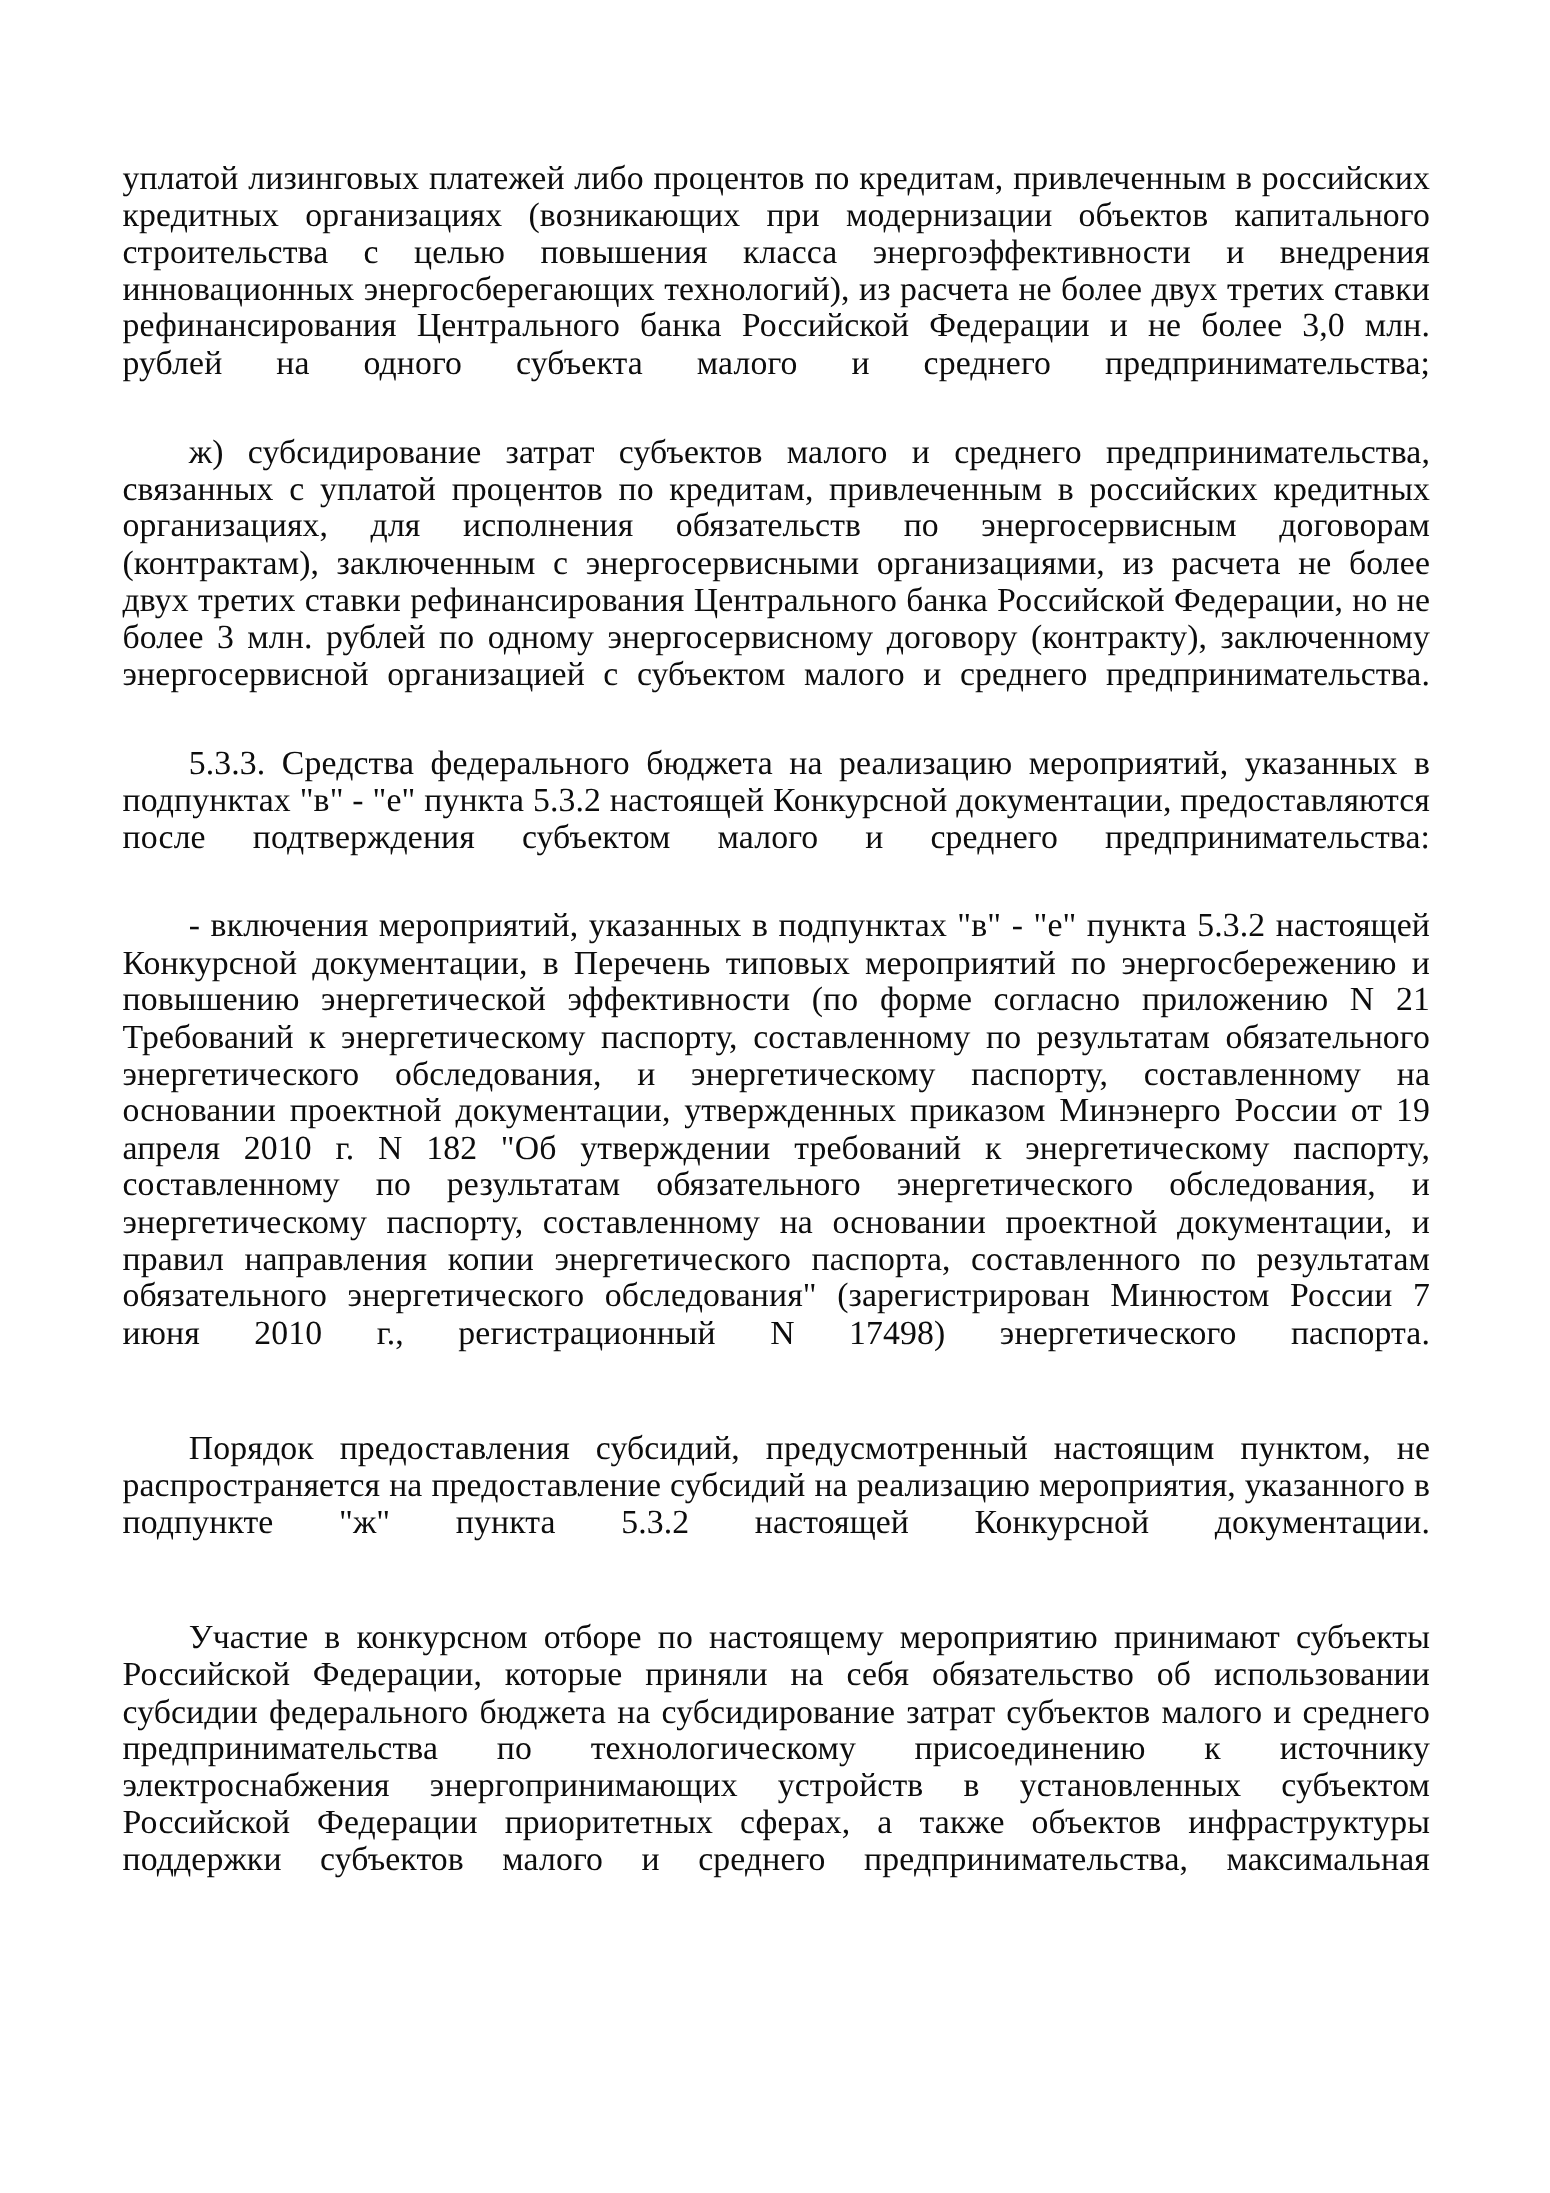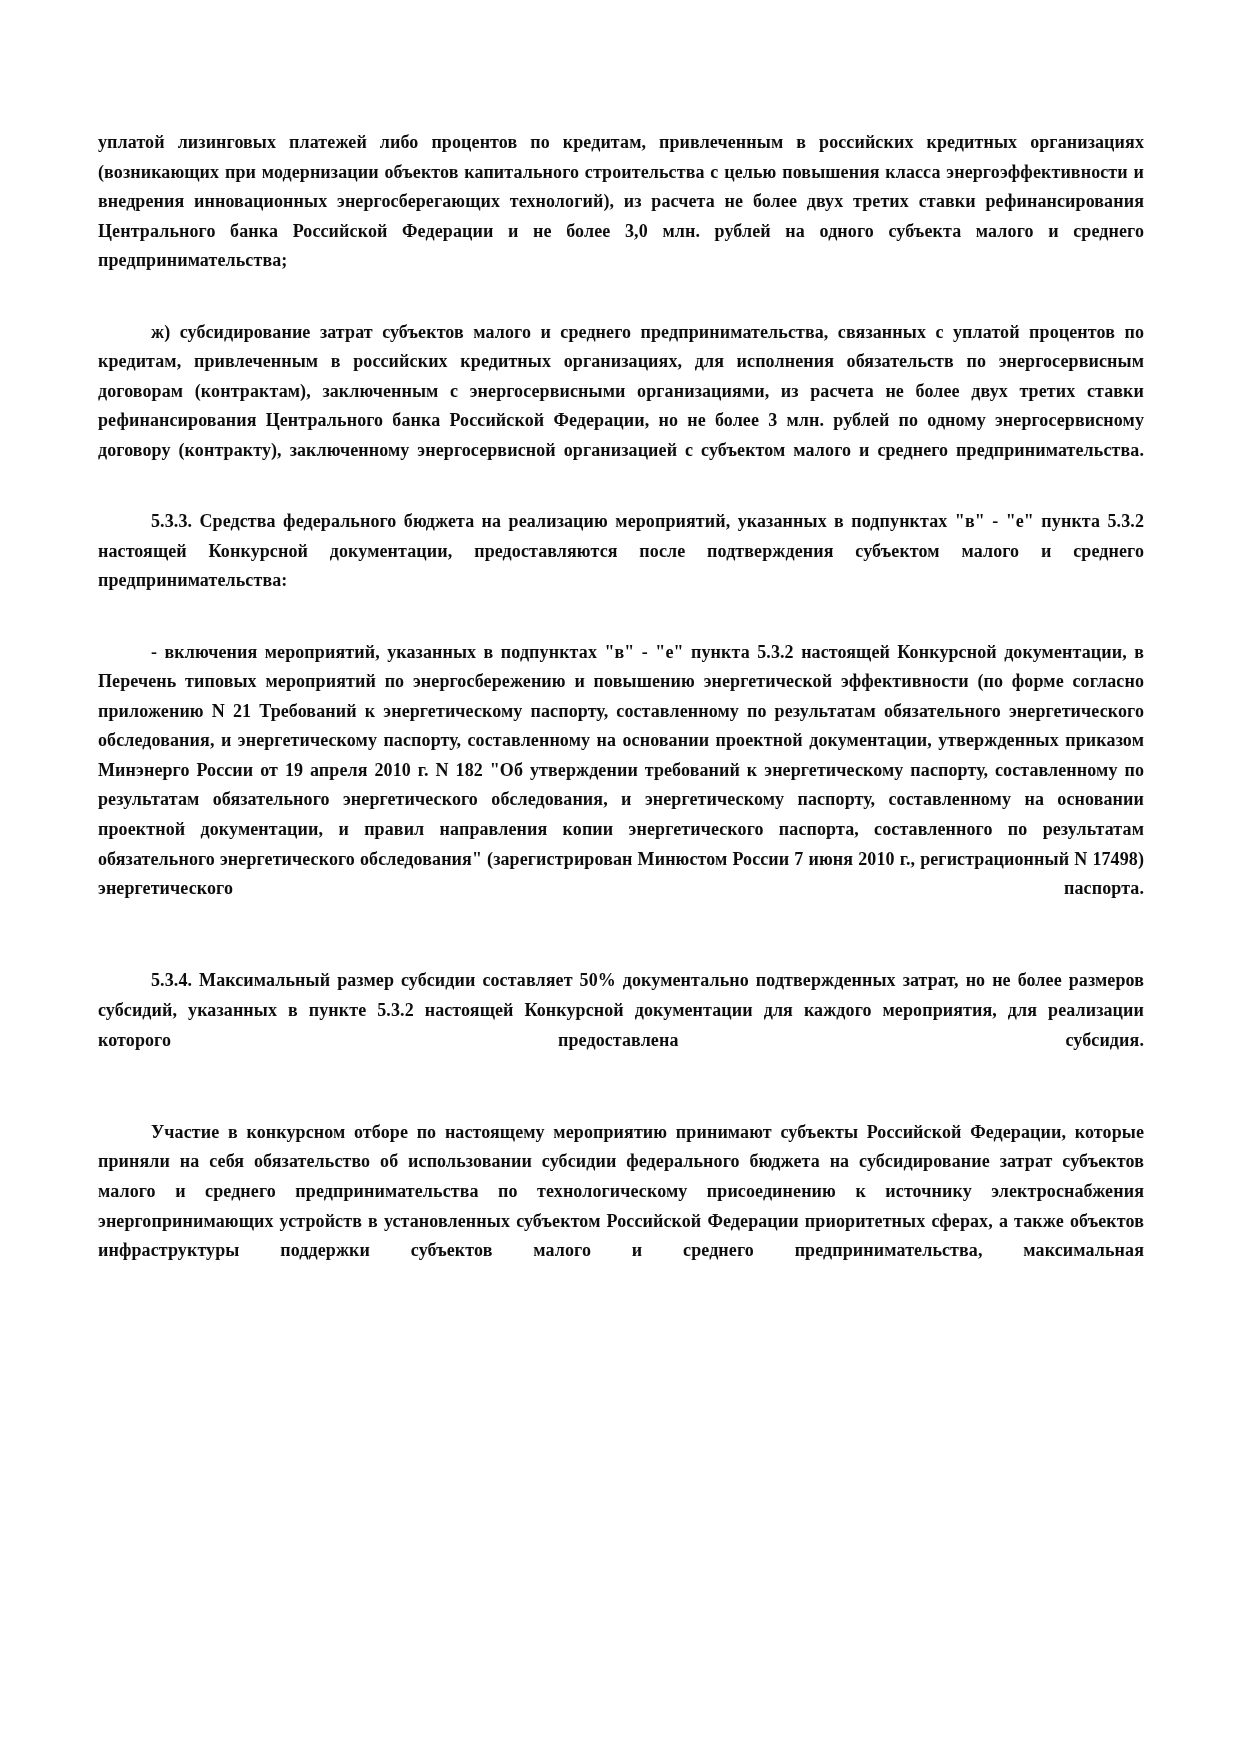--- a/index.html
+++ b/index.html
@@ -22,28 +22,27 @@
     box-sizing: border-box;
   }
   .page-body {
     position: absolute;
     left: 98px;
     top: 128px;
     width: 1046px;
   }
   p.para {
     margin: 0 0 0 0;
-    font-size: 18px;
+    font-size: 27px;
     line-height: 29.6px;
     text-align: justify;
     text-justify: inter-word;
     letter-spacing: 0.1px;
     word-spacing: 0.2px;
     color: #0d0d0d;
-    font-weight: bold;
   }
   p.para.indent {
     text-indent: 53px;
   }
   p.para.gap-md { margin-top: 12px; }
   p.para.gap-lg { margin-top: 33px; }
   
   p.para::after {
     content: "";
     display: inline-block;
@@ -60,20 +59,20 @@
 
     <p class="para">уплатой лизинговых платежей либо процентов по кредитам, привлеченным в российских кредитных организациях (возникающих при модернизации объектов капитального строительства с целью повышения класса энергоэффективности и внедрения инновационных энергосберегающих технологий), из расчета не более двух третих ставки рефинансирования Центрального банка Российской Федерации и не более 3,0 млн. рублей на одного субъекта малого и среднего предпринимательства;</p>
 
     <p class="para indent gap-md">ж) субсидирование затрат субъектов малого и среднего предпринимательства, связанных с уплатой процентов по кредитам, привлеченным в российских кредитных организациях, для исполнения обязательств по энергосервисным договорам (контрактам), заключенным с энергосервисными организациями, из расчета не более двух третих ставки рефинансирования Центрального банка Российской Федерации, но не более 3 млн. рублей по одному энергосервисному договору (контракту), заключенному энергосервисной организацией с субъектом малого и среднего предпринимательства.</p>
 
     <p class="para indent gap-md">5.3.3. Средства федерального бюджета на реализацию мероприятий, указанных в подпунктах "в" - "е" пункта 5.3.2 настоящей Конкурсной документации, предоставляются после подтверждения субъектом малого и среднего предпринимательства:</p>
 
 
     <p class="para indent gap-md">- включения мероприятий, указанных в подпунктах "в" - "е" пункта 5.3.2 настоящей Конкурсной документации, в Перечень типовых мероприятий по энергосбережению и повышению энергетической эффективности (по форме согласно приложению N 21 Требований к энергетическому паспорту, составленному по результатам обязательного энергетического обследования, и энергетическому паспорту, составленному на основании проектной документации, утвержденных приказом Минэнерго России от 19 апреля 2010 г. N 182 "Об утверждении требований к энергетическому паспорту, составленному по результатам обязательного энергетического обследования, и энергетическому паспорту, составленному на основании проектной документации, и правил направления копии энергетического паспорта, составленного по результатам обязательного энергетического обследования" (зарегистрирован Минюстом России 7 июня 2010 г., регистрационный N 17498) энергетического паспорта.</p>
 
+    <p class="para indent gap-lg">Порядок предоставления субсидий, предусмотренный настоящим пунктом, не распространяется на предоставление субсидий на реализацию мероприятия, указанного в подпункте "ж" пункта 5.3.2 настоящей Конкурсной документации.</p>
 
-    <p class="para indent gap-lg">5.3.4. Максимальный размер субсидии составляет 50% документально подтвержденных затрат, но не более размеров субсидий, указанных в пункте 5.3.2 настоящей Конкурсной документации для каждого мероприятия, для реализации которого предоставлена субсидия.</p>
 
 
     <p class="para indent gap-lg">Участие в конкурсном отборе по настоящему мероприятию принимают субъекты Российской Федерации, которые приняли на себя обязательство об использовании субсидии федерального бюджета на субсидирование затрат субъектов малого и среднего предпринимательства по технологическому присоединению к источнику электроснабжения энергопринимающих устройств в установленных субъектом Российской Федерации приоритетных сферах, а также объектов инфраструктуры поддержки субъектов малого и среднего предпринимательства, максимальная</p>
 
   </div>
 </div>
 
 </body></html>

